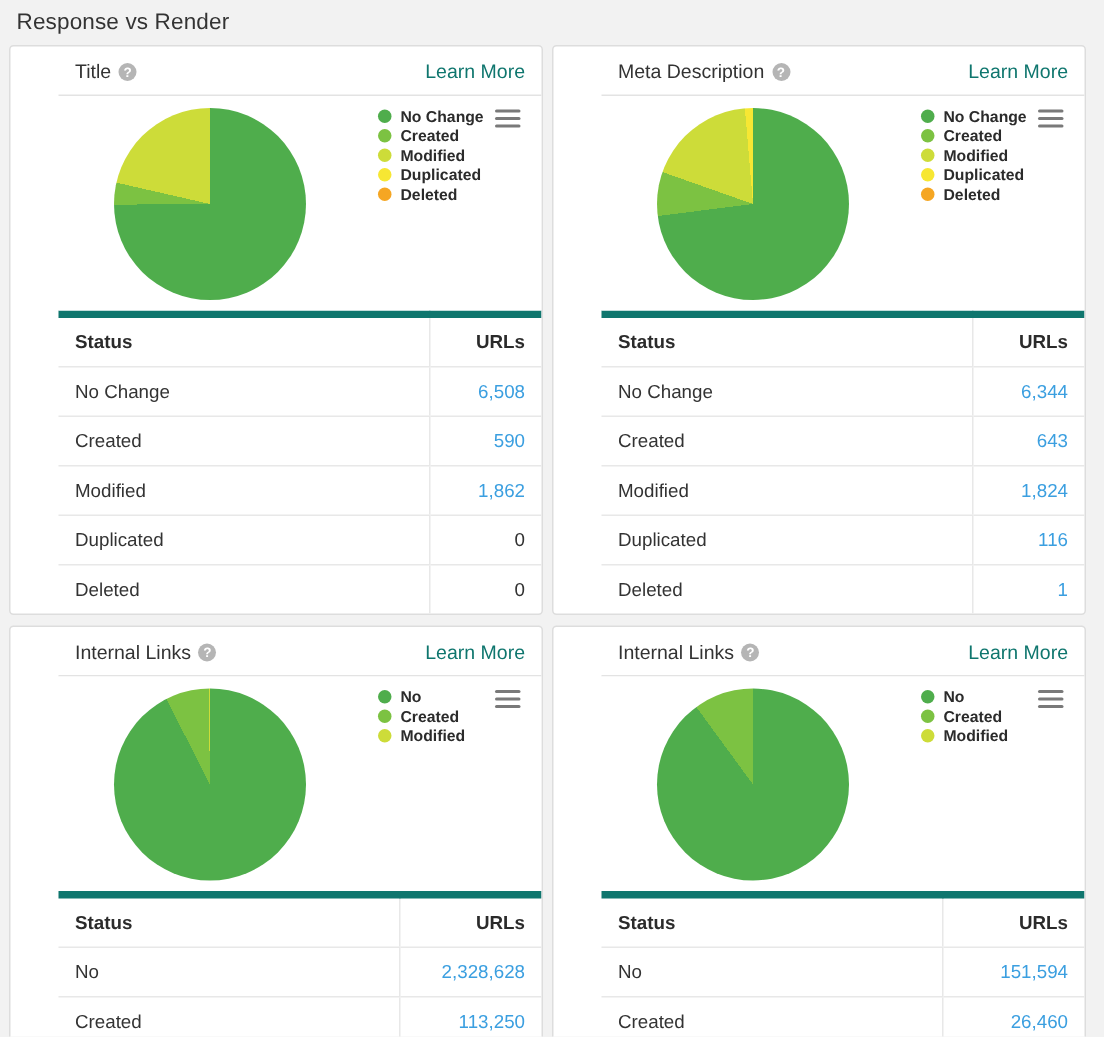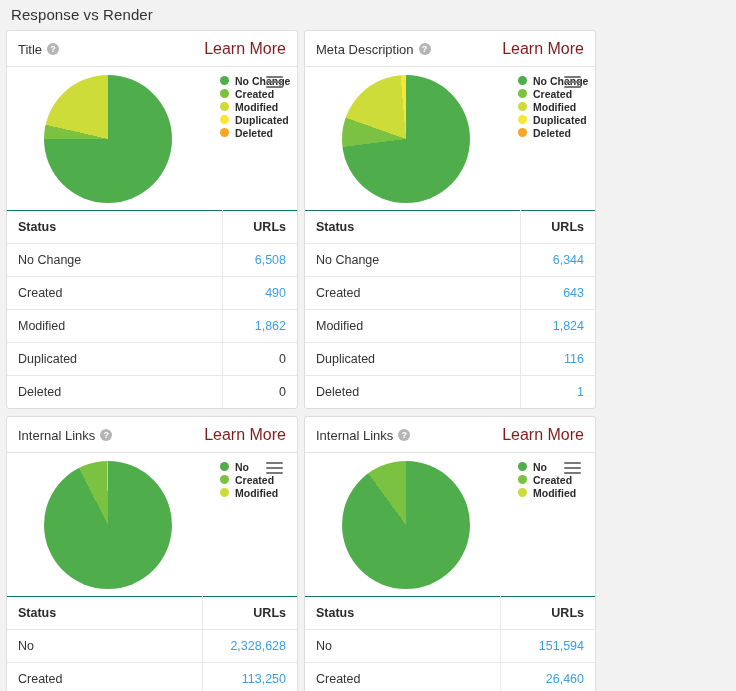--- a/index.html
+++ b/index.html
@@ -21,26 +21,27 @@
     padding: 6px 14px 7px 11px;
     letter-spacing: 0.1px;
   }
   .grid {
     display: flex;
     flex-wrap: wrap;
     padding: 0 6px;
     gap: 7px 6px;
   }
   .panel {
-    width: 292px;
+    width: 356px;
     background: #ffffff;
     border: 1px solid #dddddd;
     border-radius: 3px;
     box-sizing: border-box;
     overflow: hidden;
+    padding-left: 32px;
   }
   .panel-head {
     display: flex;
     align-items: center;
     justify-content: space-between;
     padding: 9px 11px 8px 11px;
     border-bottom: 1px solid #e3e3e3;
   }
   .panel-title {
     display: flex;
@@ -55,22 +56,22 @@
     border-radius: 50%;
     background: #b5b5b5;
     color: #ffffff;
     font-size: 9px;
     line-height: 12px;
     text-align: center;
     font-weight: bold;
     display: inline-block;
   }
   .learn-more {
-    color: #7f1d1d;
-    font-size: 16px;
+    color: #0f766e;
+    font-size: 13px;
     text-decoration: none;
     cursor: pointer;
   }
   .chart-area {
     position: relative;
     height: 143px;
     background: #ffffff;
   }
   .pie-wrap {
     position: absolute;
@@ -118,21 +119,21 @@
   .hamburger span {
     display: block;
     height: 2px;
     background: #797979;
     margin-bottom: 3px;
     border-radius: 1px;
   }
   table.stats {
     width: 100%;
     border-collapse: collapse;
-    border-top: 1px solid #0f766e;
+    border-top: 5px solid #0f766e;
   }
   table.stats th, table.stats td {
     padding: 9px 11px;
     font-size: 12.5px;
     text-align: left;
     border-bottom: 1px solid #e8e8e8;
   }
   table.stats th {
     font-weight: bold;
     color: #2b2b2b;
@@ -214,21 +215,21 @@
             <th class="num">URLs</th>
           </tr>
         </thead>
         <tbody>
           <tr>
             <td class="label-cell">No Change</td>
             <td class="num"><a>6,508</a></td>
           </tr>
           <tr>
             <td class="label-cell">Created</td>
-            <td class="num"><a>490</a></td>
+            <td class="num"><a>590</a></td>
           </tr>
           <tr>
             <td class="label-cell">Modified</td>
             <td class="num"><a>1,862</a></td>
           </tr>
           <tr>
             <td class="label-cell">Duplicated</td>
             <td class="num plain"><span>0</span></td>
           </tr>
           <tr>

